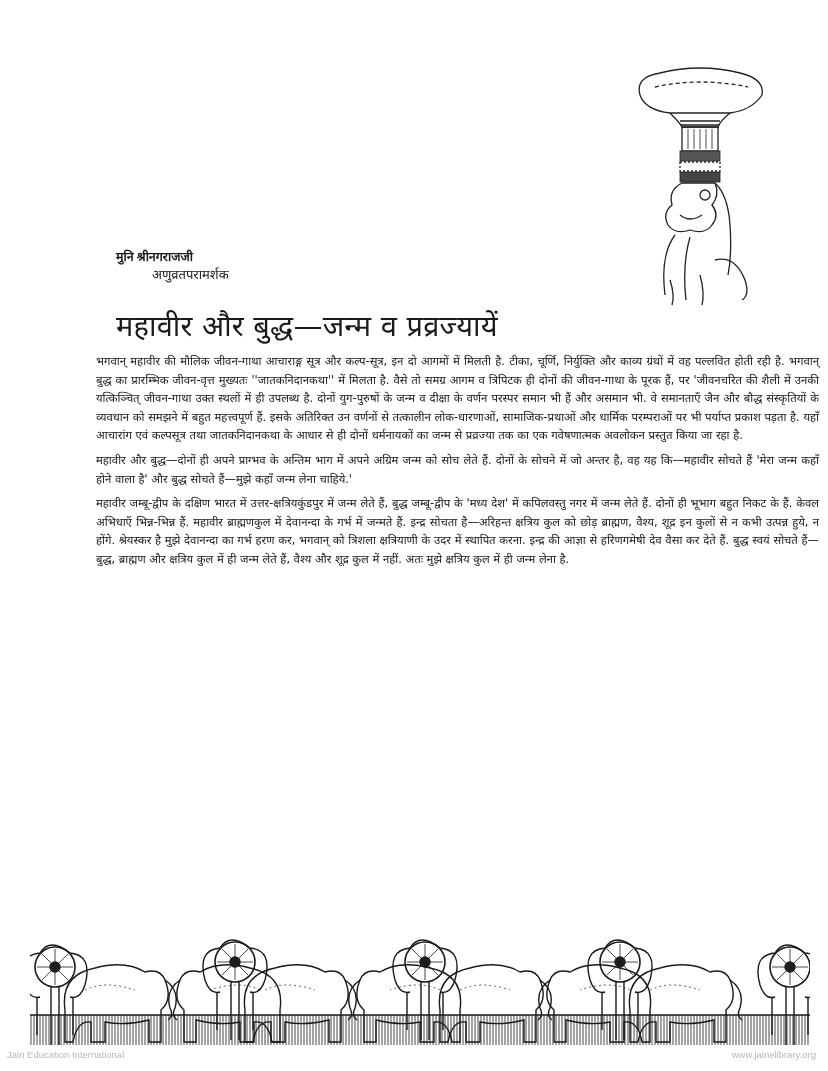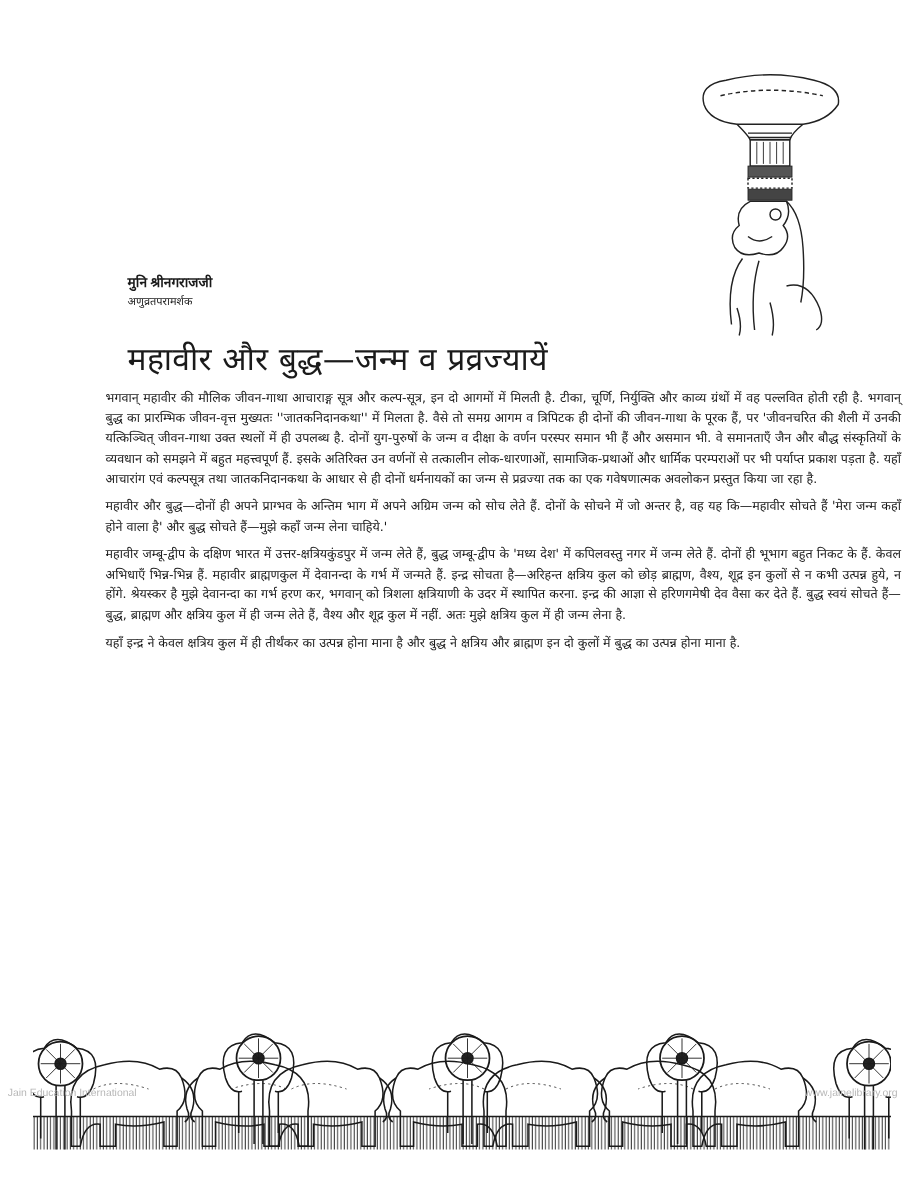--- a/index.html
+++ b/index.html
@@ -3,33 +3,33 @@
 <meta charset="utf-8">
 <style>
   html, body { margin: 0; padding: 0; background: #ffffff; }
   body {
     width: 828px; height: 1071px; position: relative; overflow: hidden;
     font-family: "DejaVu Sans", sans-serif; color: #1a1a1a;
   }
   .pillar { position: absolute; left: 620px; top: 55px; width: 160px; height: 255px; }
   .author { position: absolute; left: 116px; top: 248px; font-family: Liberation Serif, serif; }
   .author-name { font-size: 12.5px; font-weight: bold; line-height: 18px; }
-  .author-role { font-size: 10px; line-height: 18px; }
+  .author-role { font-size: 13px; line-height: 18px; margin-left: 36px; }
   .title {
     position: absolute; left: 116px; top: 286px;
     font-size: 29px; font-weight: normal; letter-spacing: 0.2px; white-space: nowrap;
   }
   .body-text {
     position: absolute; left: 96px; top: 352px; width: 723px;
     font-size: 11.4px; line-height: 18.6px; text-align: justify;
   }
   .body-text p { margin: 0 0 6px 0; }
   .frieze { position: absolute; left: 30px; top: 935px; width: 780px; height: 120px; }
   .footer-left, .footer-right {
-    position: absolute; top: 988px; font-family: "Liberation Sans", sans-serif;
+    position: absolute; top: 1049px; font-family: "Liberation Sans", sans-serif;
     font-size: 9.5px; color: #b8b8b8;
   }
   .footer-left { left: 7px; }
   .footer-right { right: 12px; }
 </style>
 </head>
 <body>
 
 <svg class="pillar" viewBox="0 0 160 255" fill="none" stroke="#222" stroke-width="1.3">
   <path d="M20 40 Q15 22 40 18 Q80 8 120 18 Q145 24 142 40 Q132 55 110 58 L50 58 Q25 55 20 40 Z"></path>
@@ -54,21 +54,20 @@
   <div class="author-name">मुनि श्रीनगराजजी</div>
   <div class="author-role">अणुव्रतपरामर्शक</div>
 </div>
 
 <h1 class="title">महावीर और बुद्ध—जन्म व प्रव्रज्यायें</h1>
 
 <div class="body-text">
   <p>भगवान् महावीर की मौलिक जीवन-गाथा आचाराङ्ग सूत्र और कल्प-सूत्र, इन दो आगमों में मिलती है. टीका, चूर्णि, निर्युक्ति और काव्य ग्रंथों में वह पल्लवित होती रही है. भगवान् बुद्ध का प्रारम्भिक जीवन-वृत्त मुख्यतः ''जातकनिदानकथा'' में मिलता है. वैसे तो समग्र आगम व त्रिपिटक ही दोनों की जीवन-गाथा के पूरक हैं, पर 'जीवनचरित की शैली में उनकी यत्किञ्चित् जीवन-गाथा उक्त स्थलों में ही उपलब्ध है. दोनों युग-पुरुषों के जन्म व दीक्षा के वर्णन परस्पर समान भी हैं और असमान भी. वे समानताएँ जैन और बौद्ध संस्कृतियों के व्यवधान को समझने में बहुत महत्त्वपूर्ण हैं. इसके अतिरिक्त उन वर्णनों से तत्कालीन लोक-धारणाओं, सामाजिक-प्रथाओं और धार्मिक परम्पराओं पर भी पर्याप्त प्रकाश पड़ता है. यहाँ आचारांग एवं कल्पसूत्र तथा जातकनिदानकथा के आधार से ही दोनों धर्मनायकों का जन्म से प्रव्रज्या तक का एक गवेषणात्मक अवलोकन प्रस्तुत किया जा रहा है.</p>
   <p>महावीर और बुद्ध—दोनों ही अपने प्राग्भव के अन्तिम भाग में अपने अग्रिम जन्म को सोच लेते हैं. दोनों के सोचने में जो अन्तर है, वह यह कि—महावीर सोचते हैं 'मेरा जन्म कहाँ होने वाला है' और बुद्ध सोचते हैं—मुझे कहाँ जन्म लेना चाहिये.'</p>
   <p>महावीर जम्बू-द्वीप के दक्षिण भारत में उत्तर-क्षत्रियकुंडपुर में जन्म लेते हैं, बुद्ध जम्बू-द्वीप के 'मध्य देश' में कपिलवस्तु नगर में जन्म लेते हैं. दोनों ही भूभाग बहुत निकट के हैं. केवल अभिधाएँ भिन्न-भिन्न हैं. महावीर ब्राह्मणकुल में देवानन्दा के गर्भ में जन्मते हैं. इन्द्र सोचता है—अरिहन्त क्षत्रिय कुल को छोड़ ब्राह्मण, वैश्य, शूद्र इन कुलों से न कभी उत्पन्न हुये, न होंगे. श्रेयस्कर है मुझे देवानन्दा का गर्भ हरण कर, भगवान् को त्रिशला क्षत्रियाणी के उदर में स्थापित करना. इन्द्र की आज्ञा से हरिणगमेषी देव वैसा कर देते हैं. बुद्ध स्वयं सोचते हैं—बुद्ध, ब्राह्मण और क्षत्रिय कुल में ही जन्म लेते हैं, वैश्य और शूद्र कुल में नहीं. अतः मुझे क्षत्रिय कुल में ही जन्म लेना है.</p>
-  <p>यहाँ इन्द्र ने केवल क्षत्रिय कुल में ही तीर्थंकर का उत्पन्न होना माना है और बुद्ध ने क्षत्रिय और ब्राह्मण इन दो कुलों में बुद्ध का उत्पन्न होना माना है.</p>
 </div>
 
 <svg class="frieze" viewBox="0 0 780 120" fill="none" stroke="#1a1a1a" stroke-width="1.4">
   <defs>
     <pattern id="grass" width="3" height="12" patternUnits="userSpaceOnUse">
       <line x1="1" y1="0" x2="1" y2="12" stroke="#333" stroke-width="0.9"></line>
     </pattern>
     <g id="tree">
       <path d="M-30 40 Q-38 10 -15 8 Q-5 -8 15 8 Q38 10 30 40 Q25 55 15 52 M-30 40 Q-25 55 -15 52"></path>
       <circle cx="0" cy="22" r="20" stroke-width="1.6"></circle>

